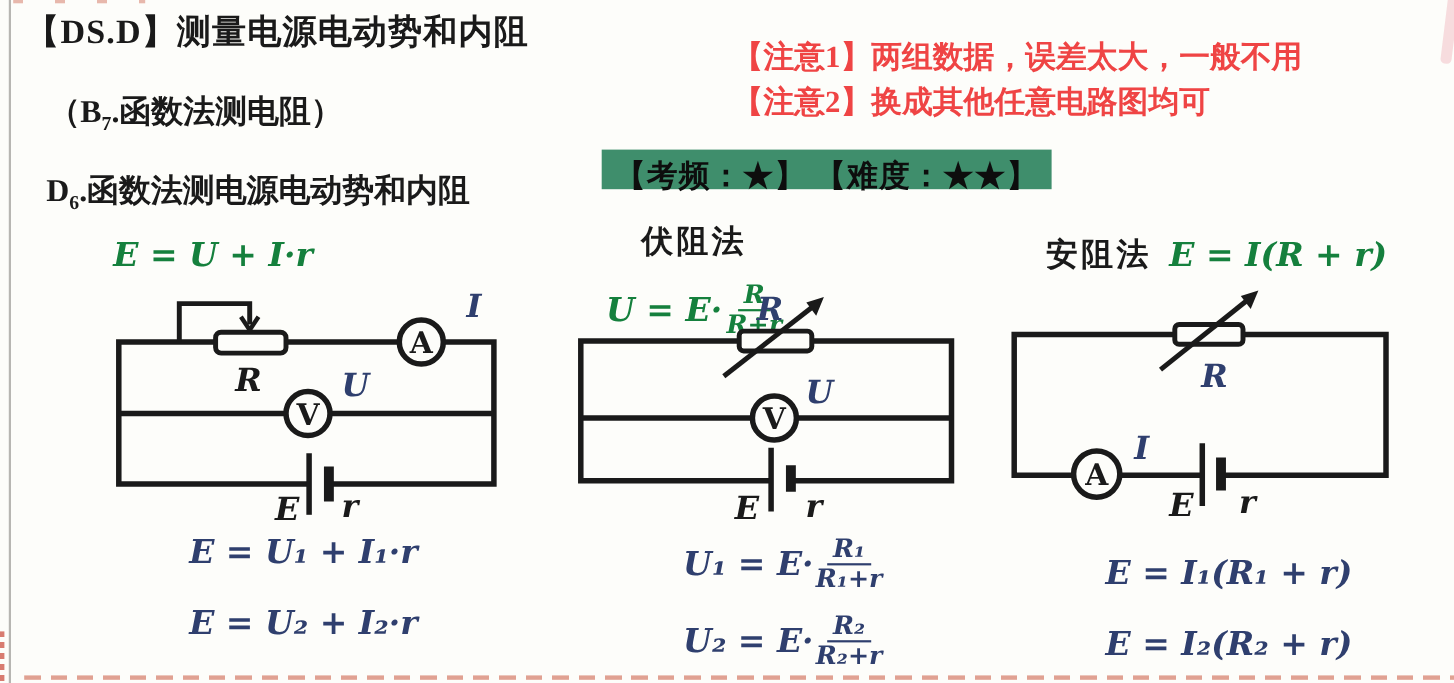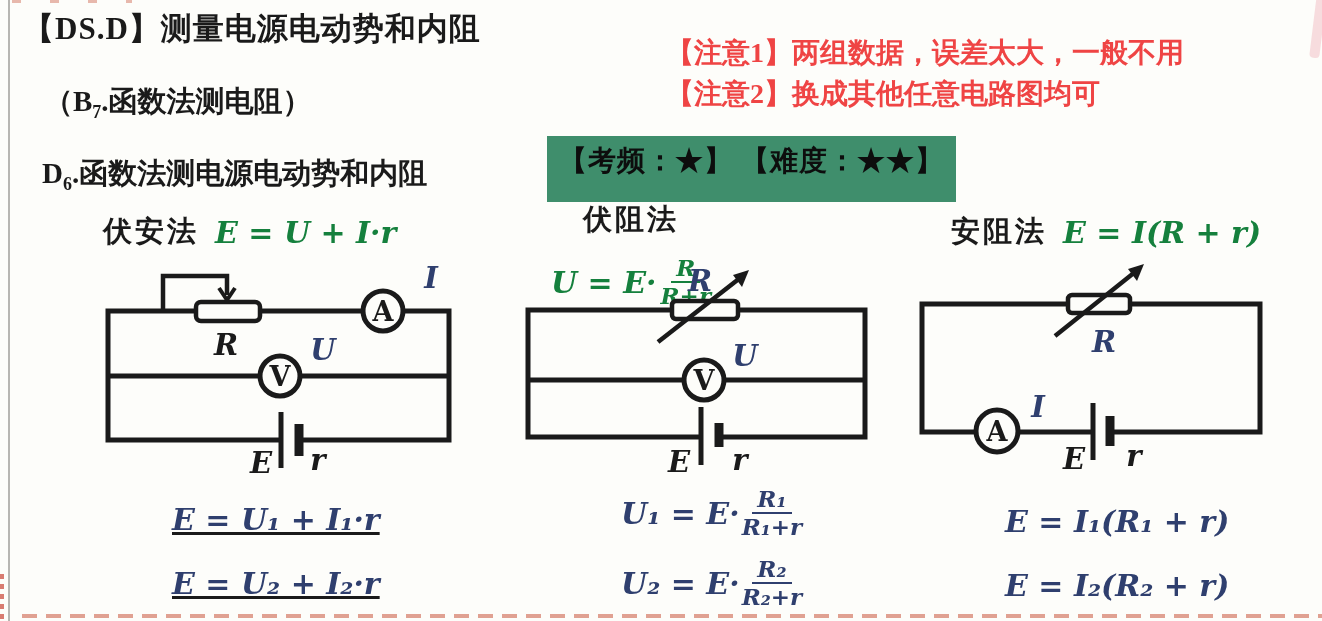--- a/index.html
+++ b/index.html
@@ -19,21 +19,21 @@
     background:repeating-linear-gradient(90deg,#d98a78 0 9px,rgba(0,0,0,0) 9px 38px);opacity:.6;}
   .scan-mark-top-right{position:absolute;left:1313px;top:-6px;width:10px;height:64px;
     background:#f2bcc2;opacity:.5;transform:rotate(7deg);border-radius:4px;}
   
   .title{position:absolute;left:23px;top:8px;font-size:31px;font-weight:600;letter-spacing:1px;}
   .subtitle{position:absolute;font-size:29px;font-weight:600;}
   .subtitle sub{font-size:0.62em;}
   .sub-b{left:44px;top:82px;}
   .sub-d{left:42px;top:154px;}
   .notes{position:absolute;left:666px;top:32px;font-size:28px;font-weight:600;color:#ef4444;line-height:41px;white-space:nowrap;}
-  .badge{position:absolute;left:547px;top:136px;height:66px;line-height:49px;
+  .badge{position:absolute;left:547px;top:136px;height:36px;line-height:49px;
     background:#3f8e6c;color:#0d0d0d;font-size:28px;font-weight:700;padding:0 12px;letter-spacing:1px;white-space:nowrap;}
   
   .method-header{position:absolute;display:flex;align-items:center;gap:16px;height:58px;}
   .mname{font-size:29px;font-weight:600;color:#1a1a1a;letter-spacing:3px;}
   .mformula{font-size:30px;font-weight:600;font-style:italic;color:#15803d;
     font-family:"DejaVu Serif",serif;display:flex;align-items:center;gap:2px;white-space:nowrap;}
   
   .frac{display:inline-flex;flex-direction:column;align-items:center;vertical-align:middle;line-height:1.05;margin-left:2px;}
   .frac .num{display:block;font-size:23px;padding:0 5px 1px 5px;border-bottom:2.5px solid currentColor;}
   .frac .den{display:block;font-size:23px;padding-top:1px;}
@@ -68,21 +68,20 @@
     <div><span>【注意2】</span><span>换成其他任意电路图均可</span></div>
   </div>
 
   <div class="subtitle sub-b"><span>（B</span><sub>7</sub><span>.函数法测电阻）</span></div>
 
   <div class="subtitle sub-d"><span>D</span><sub>6</sub><span>.函数法测电源电动势和内阻</span></div>
 
   <div class="badge">【考频：★】 【难度：★★】</div>
 
   <div class="method-header" style="left:103px;top:203px;">
-    <span class="mname">伏安法</span>
     <span class="mformula">E = U + I·r</span>
   </div>
 
   <div class="method-header" style="left:551px;top:200px;flex-direction:column;">
     <span class="mname">伏阻法</span>
     <span class="mformula">
       <span>U = E·</span>
       <span class="frac">
         <span class="num">R</span>
         <span class="den">R+r</span>
@@ -138,21 +137,21 @@
     <circle cx="92" cy="173" r="21" fill="#fdfdfa" stroke="#1a1a1a" stroke-width="5"></circle>
     <text x="92" y="183" text-anchor="middle" class="meter-letter">A</text>
     <line x1="188" y1="145" x2="188" y2="202" stroke="#1a1a1a" stroke-width="5"></line>
     <line x1="205" y1="158" x2="205" y2="188" stroke="#1a1a1a" stroke-width="9"></line>
     <text x="199" y="94" text-anchor="middle" class="lab-it lab-blue">R</text>
     <text x="133" y="159" text-anchor="middle" class="lab-it lab-blue">I</text>
     <text x="169" y="211" text-anchor="middle" class="lab-it">E</text>
     <text x="229" y="208" text-anchor="middle" class="lab-it">r</text>
   </svg>
 
-  <div class="eq-col short" style="left:172px;top:487px;text-decoration:underline;">
+  <div class="eq-col short" style="left:172px;top:470px;">
     <div class="eq">E = U₁ + I₁·r</div>
     <div class="eq">E = U₂ + I₂·r</div>
   </div>
 
   <div class="eq-col tall" style="left:621px;top:478px;">
     <div class="eq">
       <span>U₁ = E·</span>
       <span class="frac">
         <span class="num">R₁</span>
         <span class="den">R₁+r</span>

